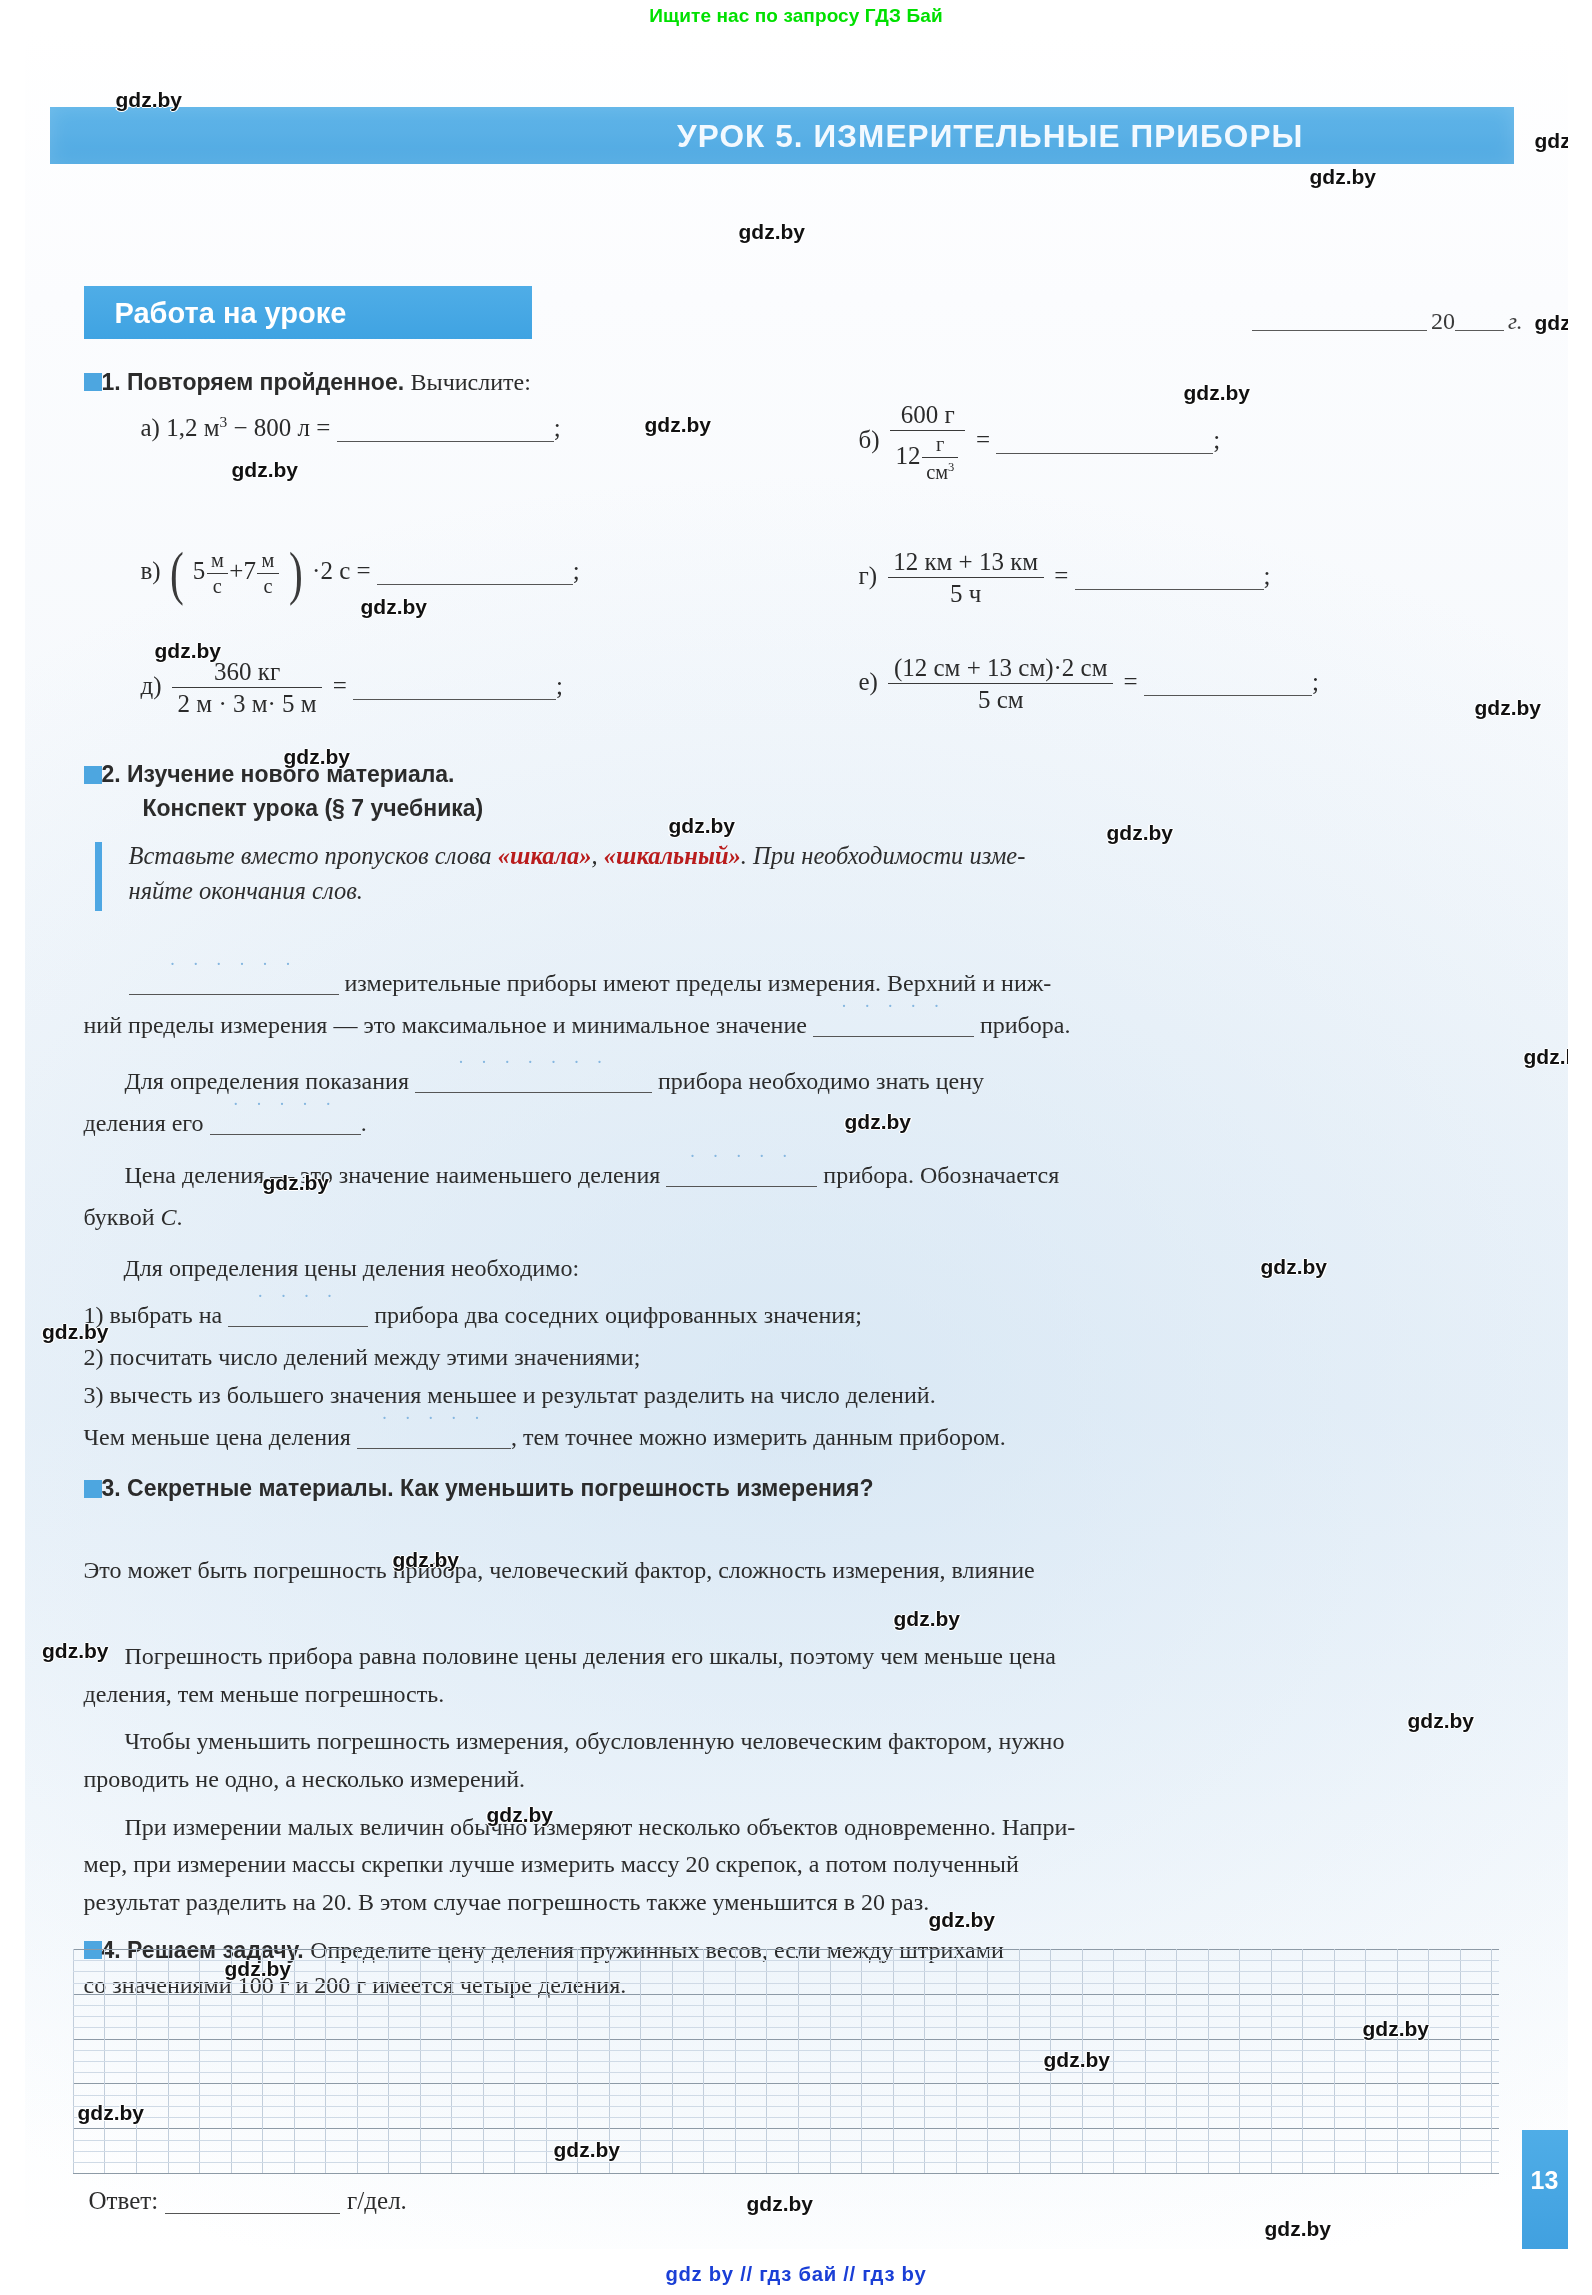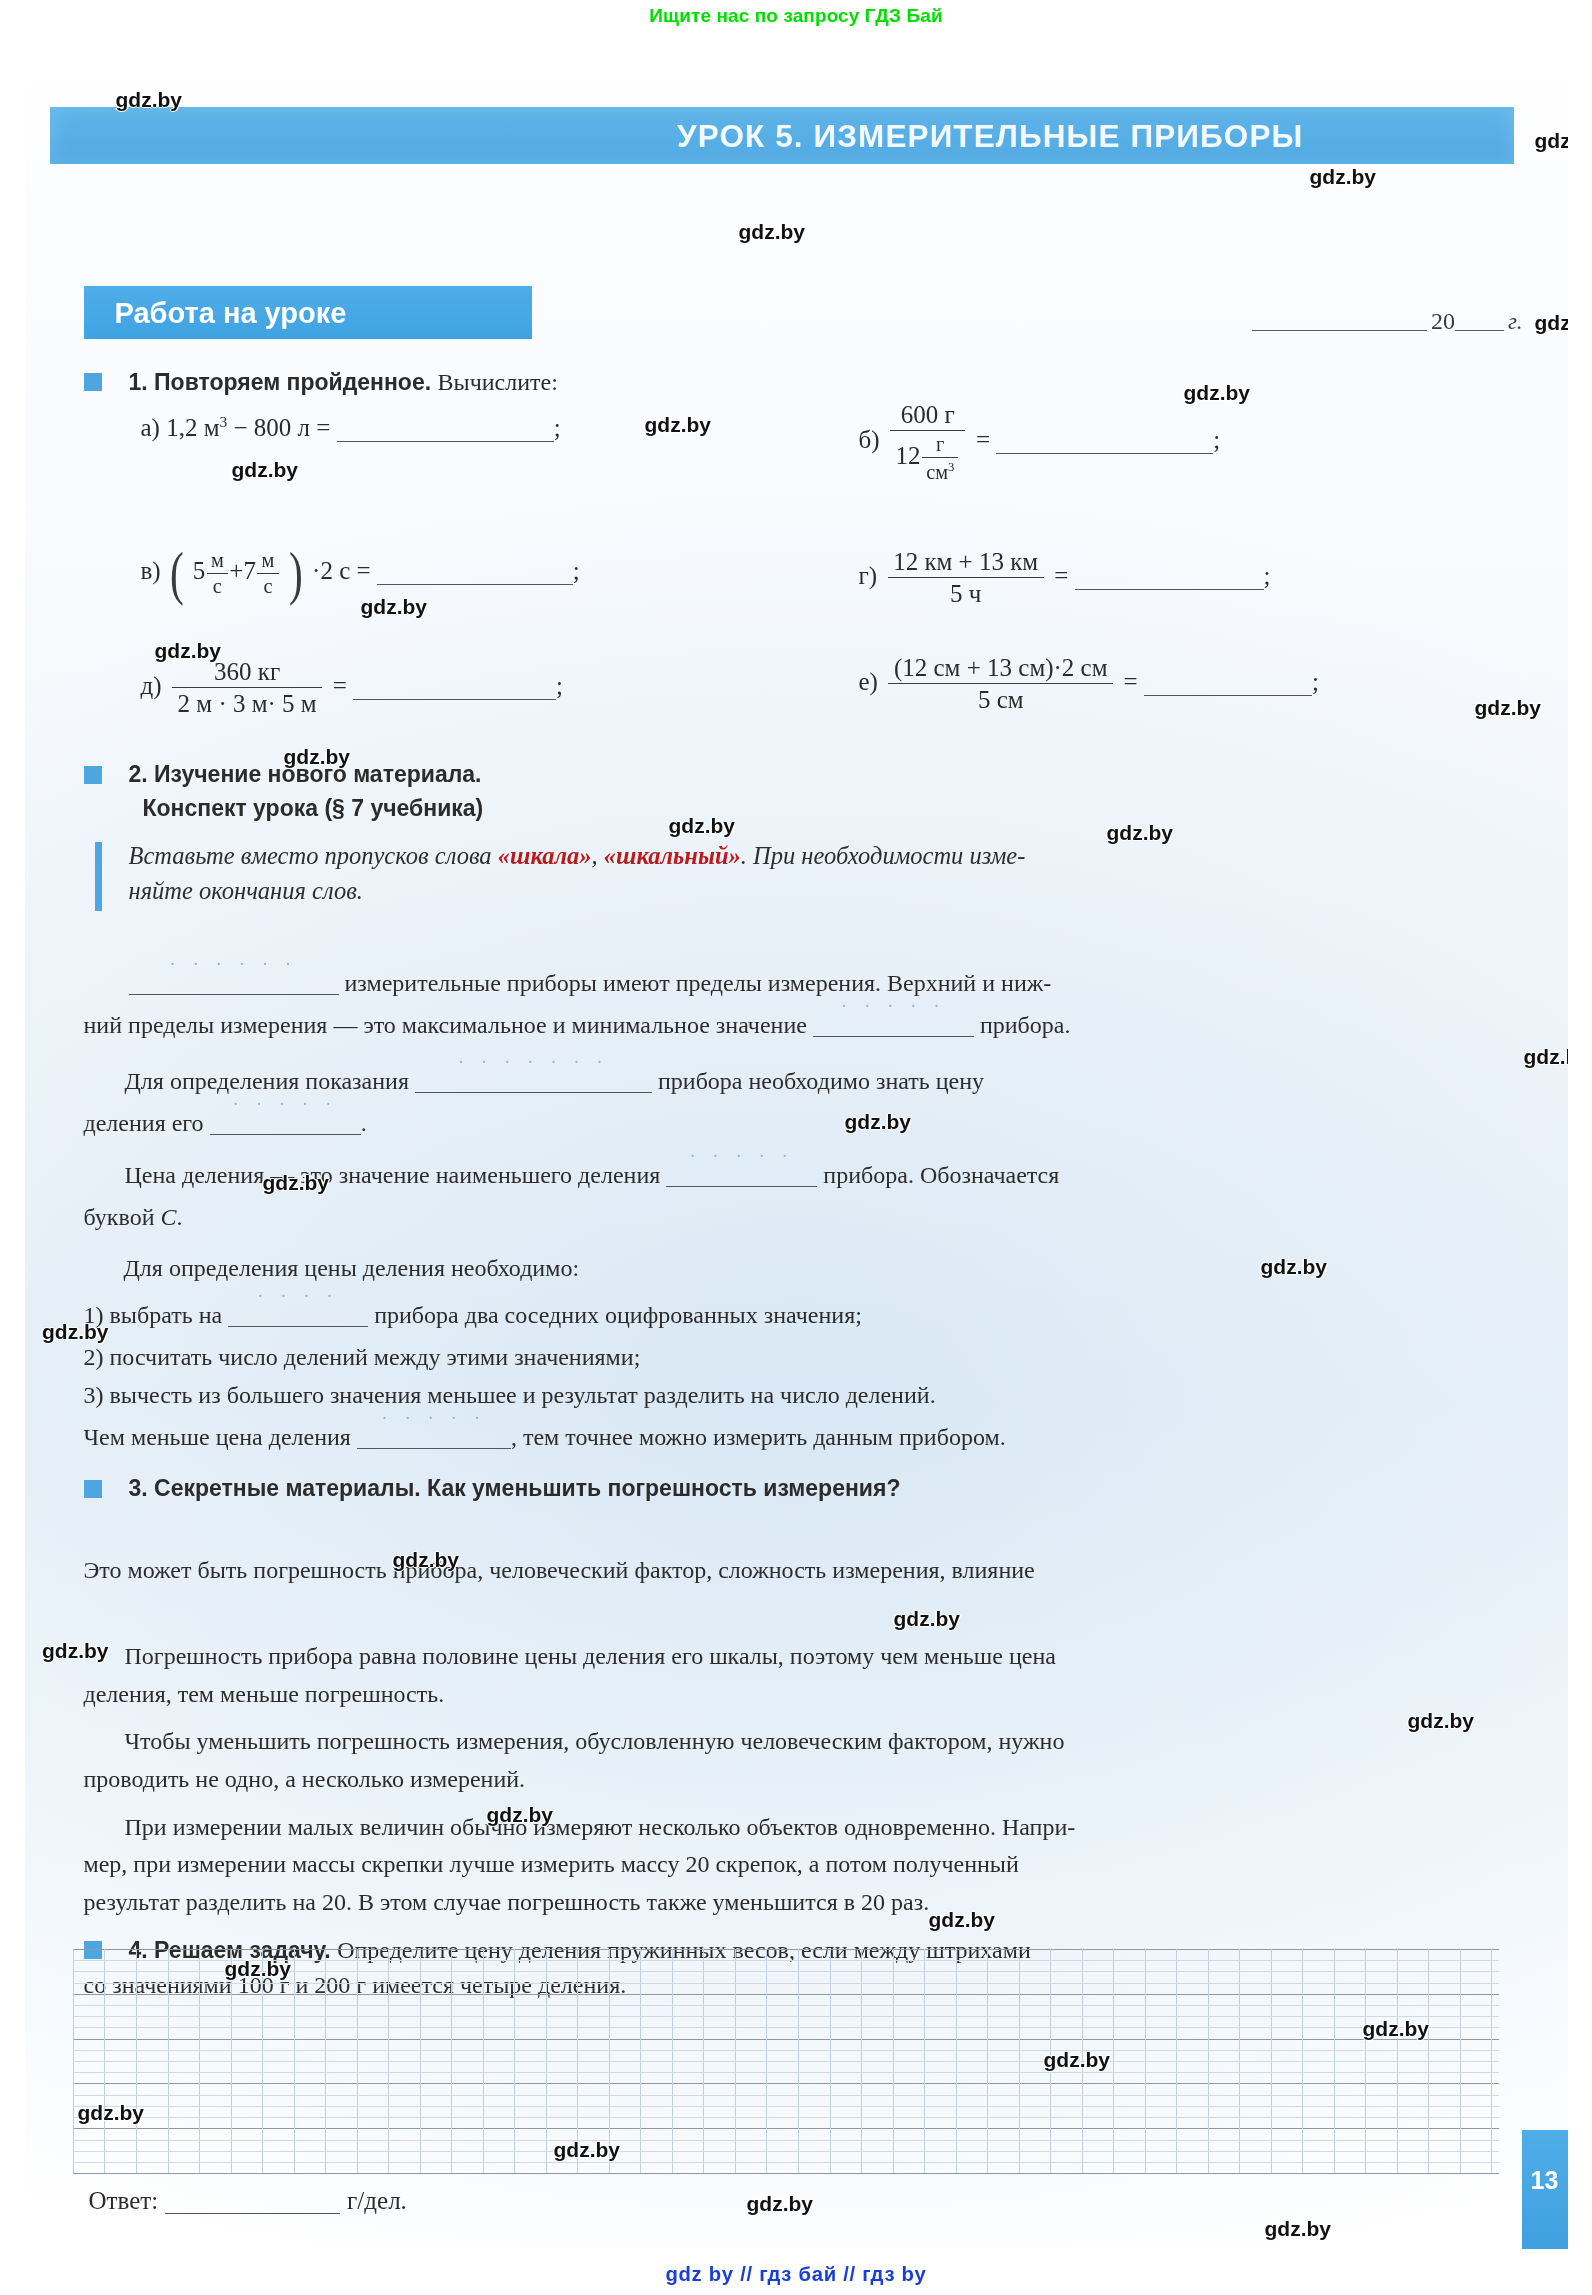--- a/index.html
+++ b/index.html
@@ -82,21 +82,21 @@
     position:absolute; right:45px; top:277px;
     font-size:23px; color:#3a3a3a; white-space:nowrap;
     font-family:"Liberation Serif", serif;
   }
   .date-line .rule { display:inline-block; width:175px; border-bottom:1.4px solid #5a5a5a; vertical-align:-2.1px; margin-right:4.2px;}
   .date-line .rule.s { width:49px; }
   .date-line .yr { font-weight:400; font-size:24px;}
   .date-line .it { font-style:italic; }
 
   
-  .sec-head { position:absolute; display:flex; align-items:flex-start; gap:27px; }
+  .sec-head { position:absolute; display:flex; align-items:flex-start; gap:0; }
   .sec-bullet {
     width:18px; height:18px; margin-top:6.3px; flex:0 0 18px;
     background:#4da6e0;
   }
   .sec-text {
     font-family:"Liberation Sans", sans-serif;
     font-size:23px; color:#2b2b2b; line-height:1.25; font-weight:400;
   }
   .sec-text b { font-weight:700; }
   .sec-text .serif { font-family:"Liberation Serif", serif; font-size:24px;}

